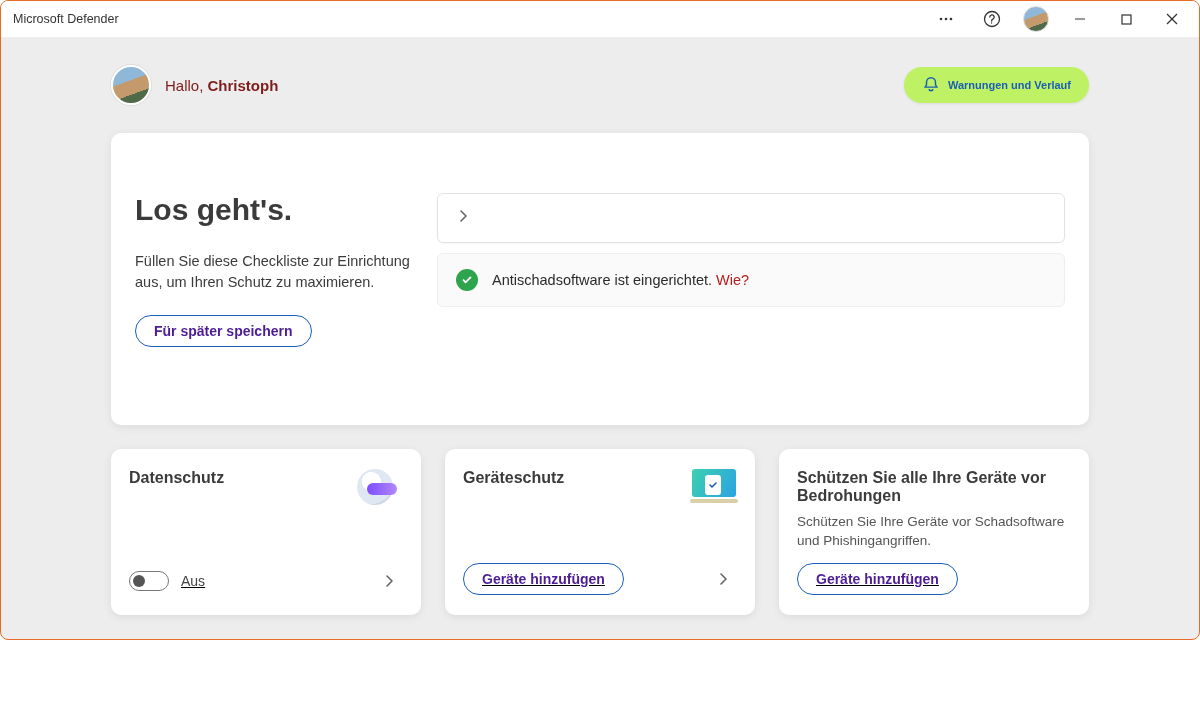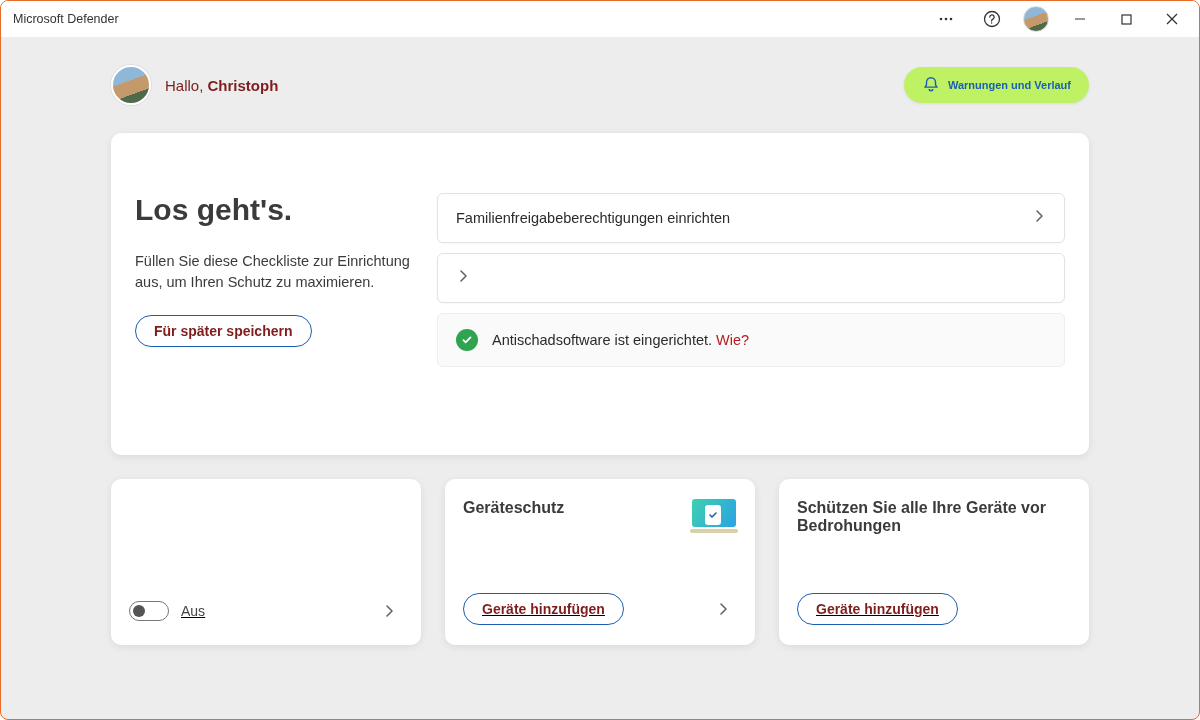--- a/index.html
+++ b/index.html
@@ -1,18 +1,18 @@
 <!DOCTYPE html>
 <html><head>
 <meta charset="utf-8">
 <style>
   * { box-sizing: border-box; margin: 0; padding: 0; }
   html, body { width: 1200px; height: 720px; font-family: "Segoe UI", Arial, sans-serif; }
   .window {
-    width: 1200px; height: 720px; background: #ededed;
+    width: 1200px; height: 640px; background: #ededed;
     border: 1.5px solid #e86b2a; border-radius: 8px; overflow: hidden;
     display: flex; flex-direction: column;
   }
   
   .titlebar {
     height: 36px; background: #fff; display: flex; align-items: center;
     padding: 0 4px 0 12px; font-size: 12.5px; color: #333;
   }
   .titlebar .title { flex: 0 0 auto; }
   .titlebar .tb-spacer { flex: 1; }
@@ -44,21 +44,21 @@
   }
   
   .big-card {
     background: #fff; border-radius: 10px; box-shadow: 0 2px 8px rgba(0,0,0,0.08);
     padding: 60px 24px 78px; display: flex; gap: 22px; margin-bottom: 24px;
   }
   .left-col { flex: 0 0 280px; }
   .left-col h1 { font-size: 30px; font-weight: 700; color: #3b3b3b; margin-bottom: 24px; }
   .left-col p { font-size: 14.5px; color: #3b3b3b; line-height: 1.45; margin-bottom: 22px; }
   .outline-btn {
-    border: 1.5px solid #1a5fb4; color: #7f1d1d; background: #fff;
+    border: 1.5px solid #1a5fb4; color: #4c1d95; background: #fff;
     border-radius: 20px; padding: 7px 18px; font-size: 14px; font-weight: 600;
     cursor: pointer; display: inline-flex; align-items: flex-start;
   }
   .right-col { flex: 1; }
   .check-item {
     border: 1px solid #e2e2e2; border-radius: 6px; padding: 15px 18px;
     display: flex; align-items: center; margin-bottom: 10px; background: #fff;
     box-shadow: 0 1px 2px rgba(0,0,0,0.03);
   }
   .check-item.clickable { cursor: pointer; }
@@ -181,28 +181,20 @@
     <div class="big-card">
       <div class="left-col">
         <h1>Los geht's.</h1>
         <p>Füllen Sie diese Checkliste zur Einrichtung aus, um Ihren Schutz zu maximieren.</p>
         <button class="outline-btn">
           <span>Für später speichern</span>
         </button>
       </div>
       <div class="right-col">
         <div class="check-item clickable">
-          <span class="ci-text">Familienfreigabeberechtigungen einrichten</span>
-          <span>
-            <svg width="14" height="14" viewBox="0 0 14 14">
-                <path d="M5 2l5 5-5 5" fill="none" stroke="#666" stroke-width="1.6" stroke-linecap="round" stroke-linejoin="round"></path>
-              </svg>
-          </span>
-        </div>
-        <div class="check-item clickable">
           <span>
             <svg width="14" height="14" viewBox="0 0 14 14">
                 <path d="M5 2l5 5-5 5" fill="none" stroke="#666" stroke-width="1.6" stroke-linecap="round" stroke-linejoin="round"></path>
               </svg>
           </span>
         </div>
         <div class="check-item done">
           <span class="success-badge">
             <svg width="12" height="12" viewBox="0 0 12 12">
                 <path d="M2.5 6.2l2.1 2.1L9.5 3.4" fill="none" stroke="#fff" stroke-width="1.8" stroke-linecap="round" stroke-linejoin="round"></path>
@@ -211,20 +203,26 @@
           <span class="ci-text">
             <span>Antischadsoftware ist eingerichtet. </span><span class="link">Wie?</span>
           </span>
         </div>
       </div>
     </div>
 
     <div class="cards-row">
 
       <div class="card">
+        <div class="card-header">
+          <div class="card-title">Datenschutz</div>
+          <div class="card-icon">
+              <div class="icon-globe"></div>
+            </div>
+        </div>
         <div class="spacer-flex"></div>
         <div class="card-footer">
           <div class="toggle"></div>
           <span class="toggle-label">Aus</span>
           <div class="chevron-right-btn">
             <svg width="14" height="14" viewBox="0 0 14 14">
                 <path d="M5 2l5 5-5 5" fill="none" stroke="#666" stroke-width="1.6" stroke-linecap="round" stroke-linejoin="round"></path>
               </svg>
           </div>
         </div>
@@ -255,20 +253,21 @@
                 <path d="M5 2l5 5-5 5" fill="none" stroke="#666" stroke-width="1.6" stroke-linecap="round" stroke-linejoin="round"></path>
               </svg>
           </div>
         </div>
       </div>
 
       <div class="card">
         <div class="card-header">
           <div class="card-title">Schützen Sie alle Ihre Geräte vor Bedrohungen</div>
         </div>
+        <div class="card-desc">Schützen Sie Ihre Geräte vor Schadsoftware und Phishingangriffen.</div>
         <div class="spacer-flex"></div>
         <div class="card-footer">
           <button class="outline-btn">
             <span>Geräte hinzufügen</span>
           </button>
         </div>
       </div>
 
     </div>
 

